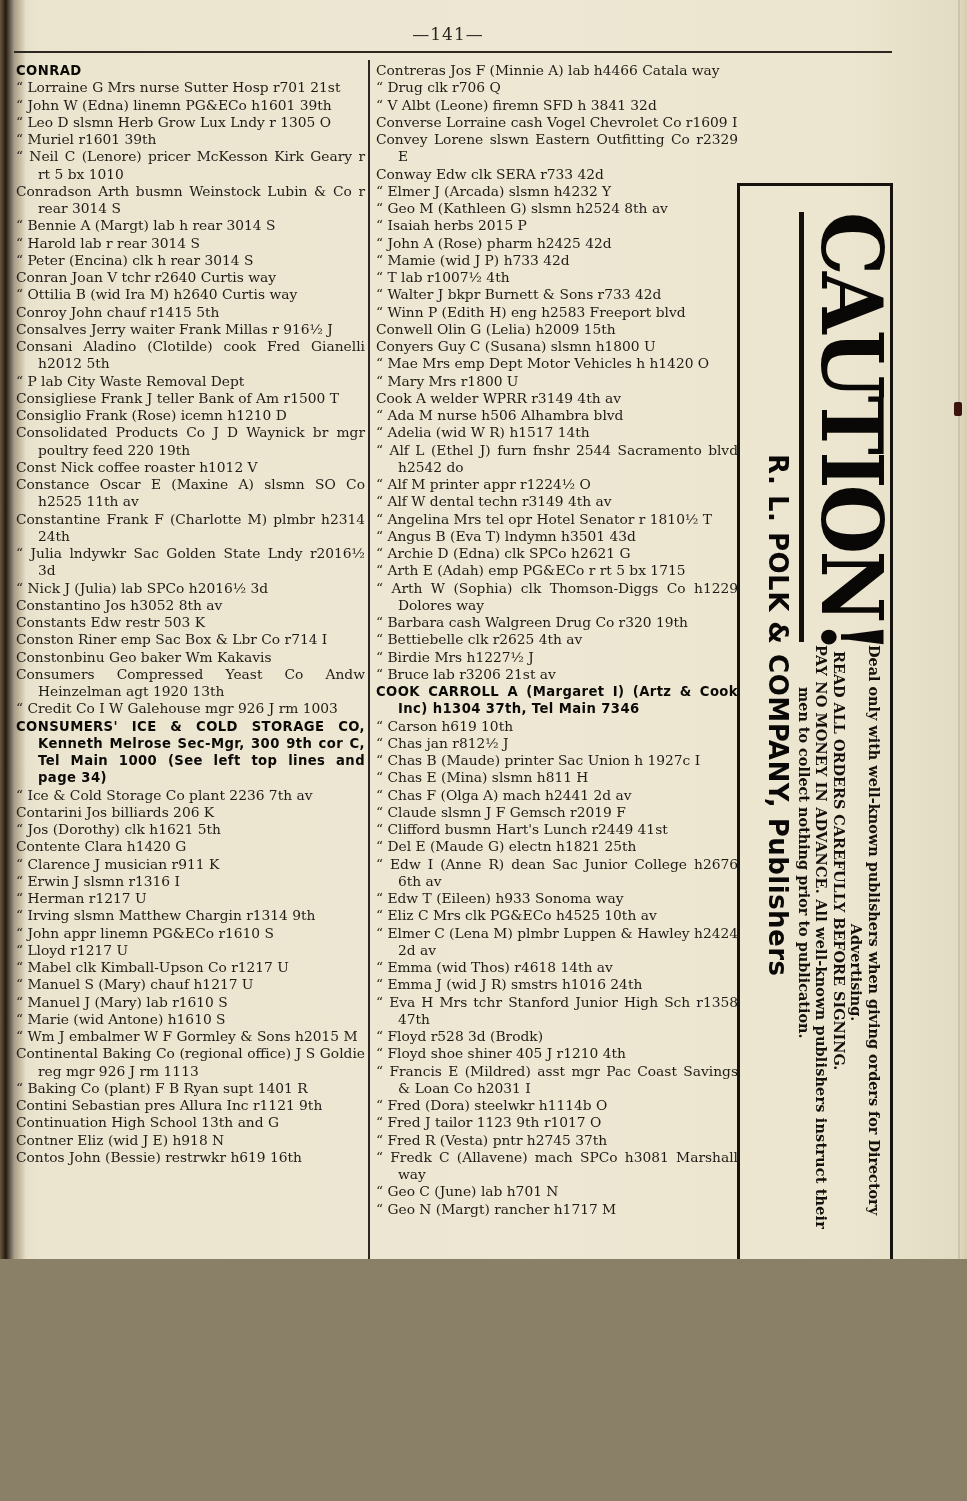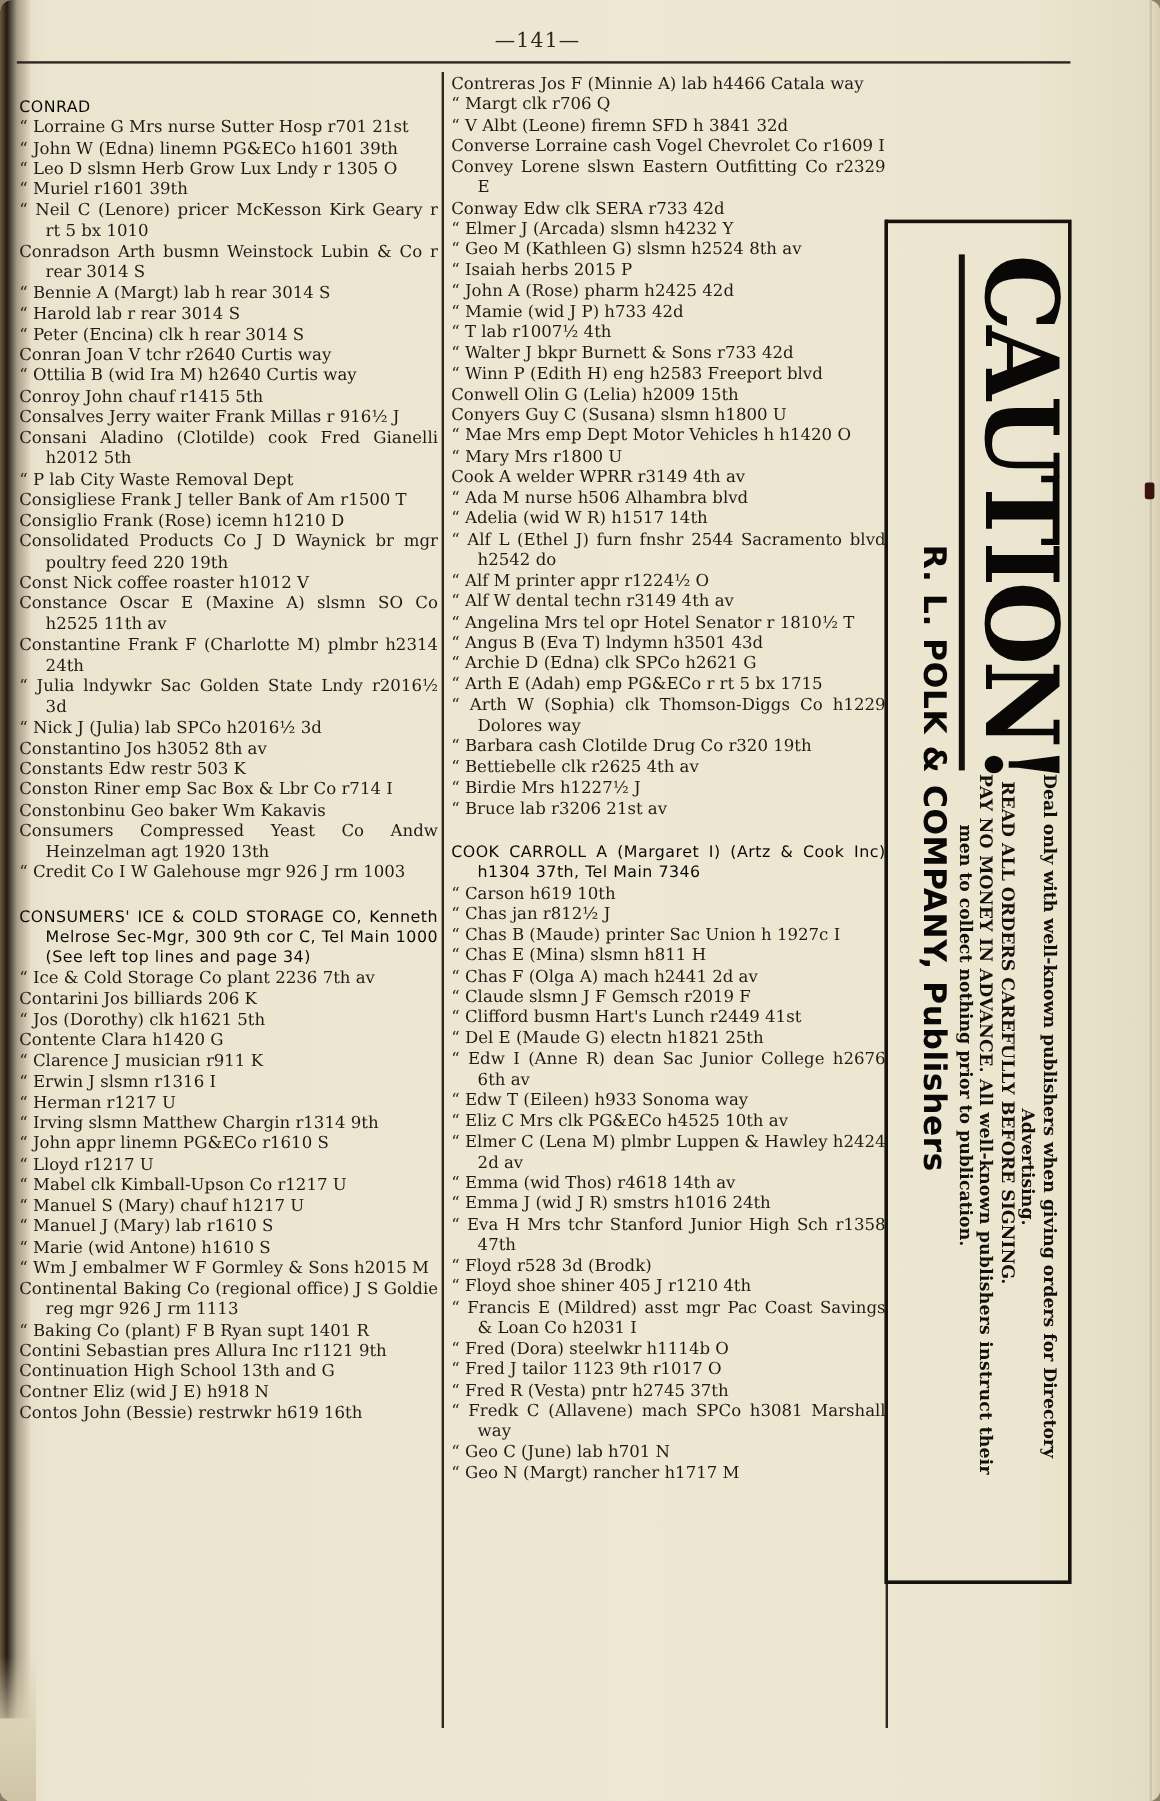--- a/index.html
+++ b/index.html
@@ -1,23 +1,22 @@
 <!DOCTYPE html>
 <html><head>
 <meta charset="utf-8">
 <style>
   html,body{margin:0;padding:0;background:#8a8067;}
   .page{
-    position:relative;width:967px;height:1501px;overflow:hidden;
+    position:relative;width:967px;height:1259px;overflow:hidden;
     background:
       linear-gradient(90deg,#ddd5bf 0%,#ebe5d0 4%,#ede7d3 55%,#ece6d0 88%,#e3dcc4 99%,#d6cdb3 100%),
       #ece6d1;
     font-family:"DejaVu Serif","Liberation Serif",serif;
     color:#211e18;
-    border-radius:10px;
   }
   .binding{
     position:absolute;left:0;top:0;width:26px;height:1432px;
     background:linear-gradient(90deg,#6b5940 0%,#241a10 22%,#33261655 55%,#8d7b5d66 72%,rgba(231,224,202,0) 100%);
   }
   .binding-fade{
     position:absolute;left:0;top:1380px;width:30px;height:121px;
     background:linear-gradient(180deg,rgba(236,230,209,0) 0%,#d9cfb3 60%,#cfc4a6 100%);
   }
   .page-edge{position:absolute;right:7px;top:0;width:2px;height:1501px;background:#cdc4a9;}
@@ -30,21 +29,21 @@
   .col{position:absolute;top:62px;}
   .col1{left:16px;width:349px;}
   .col2{left:376px;width:362px;}
   .entry{
     margin:0;padding-left:22px;text-indent:-22px;
     font-size:13.8px;line-height:17.25px;text-align:justify;
     color:#1f1c16;
   }
   .entry.bold{
     font-family:"DejaVu Sans","Liberation Sans",sans-serif;
-    font-weight:400;font-size:13.2px;letter-spacing:0.4px;color:#0c0a07;margin-top:19px;
+    font-weight:700;font-size:13.2px;letter-spacing:0.4px;color:#0c0a07;
   }
   .divider{position:absolute;width:2px;background:#2c2820;}
   .d1{left:368px;top:60px;height:1380px;}
   .d2{left:738px;top:183px;height:1257px;}
   .ad{
     position:absolute;left:737px;top:183px;width:156px;height:1137px;
     border:3px solid #16130e;background:transparent;box-sizing:border-box;
   }
   .ad-inner{
     position:absolute;left:0;top:0;width:1131px;height:150px;
@@ -137,21 +136,21 @@
       <p class="entry">Continental Baking Co (regional office) J S Goldie reg mgr 926 J rm 1113</p>
       <p class="entry">“ Baking Co (plant) F B Ryan supt 1401 R</p>
       <p class="entry">Contini Sebastian pres Allura Inc r1121 9th</p>
       <p class="entry">Continuation High School 13th and G</p>
       <p class="entry">Contner Eliz (wid J E) h918 N</p>
       <p class="entry">Contos John (Bessie) restrwkr h619 16th</p>
     </div>
   <div class="divider d1"></div>
   <div class="col col2" id="col2">
       <p class="entry">Contreras Jos F (Minnie A) lab h4466 Catala way</p>
-      <p class="entry">“ Margt clk r706 Q</p>
+      <p class="entry">“ Drug clk r706 Q</p>
       <p class="entry">“ V Albt (Leone) firemn SFD h 3841 32d</p>
       <p class="entry">Converse Lorraine cash Vogel Chevrolet Co r1609 I</p>
       <p class="entry">Convey Lorene slswn Eastern Outfitting Co r2329 E</p>
       <p class="entry">Conway Edw clk SERA r733 42d</p>
       <p class="entry">“ Elmer J (Arcada) slsmn h4232 Y</p>
       <p class="entry">“ Geo M (Kathleen G) slsmn h2524 8th av</p>
       <p class="entry">“ Isaiah herbs 2015 P</p>
       <p class="entry">“ John A (Rose) pharm h2425 42d</p>
       <p class="entry">“ Mamie (wid J P) h733 42d</p>
       <p class="entry">“ T lab r1007½ 4th</p>
@@ -165,21 +164,21 @@
       <p class="entry">“ Ada M nurse h506 Alhambra blvd</p>
       <p class="entry">“ Adelia (wid W R) h1517 14th</p>
       <p class="entry">“ Alf L (Ethel J) furn fnshr 2544 Sacramento blvd h2542 do</p>
       <p class="entry">“ Alf M printer appr r1224½ O</p>
       <p class="entry">“ Alf W dental techn r3149 4th av</p>
       <p class="entry">“ Angelina Mrs tel opr Hotel Senator r 1810½ T</p>
       <p class="entry">“ Angus B (Eva T) lndymn h3501 43d</p>
       <p class="entry">“ Archie D (Edna) clk SPCo h2621 G</p>
       <p class="entry">“ Arth E (Adah) emp PG&amp;ECo r rt 5 bx 1715</p>
       <p class="entry">“ Arth W (Sophia) clk Thomson-Diggs Co h1229 Dolores way</p>
-      <p class="entry">“ Barbara cash Clotilde Drug Co r320 19th</p>
+      <p class="entry">“ Barbara cash Walgreen Drug Co r320 19th</p>
       <p class="entry">“ Bettiebelle clk r2625 4th av</p>
       <p class="entry">“ Birdie Mrs h1227½ J</p>
       <p class="entry">“ Bruce lab r3206 21st av</p>
       <p class="entry bold">COOK CARROLL A (Margaret I) (Artz &amp; Cook Inc) h1304 37th, Tel Main 7346</p>
       <p class="entry">“ Carson h619 10th</p>
       <p class="entry">“ Chas jan r812½ J</p>
       <p class="entry">“ Chas B (Maude) printer Sac Union h 1927c I</p>
       <p class="entry">“ Chas E (Mina) slsmn h811 H</p>
       <p class="entry">“ Chas F (Olga A) mach h2441 2d av</p>
       <p class="entry">“ Claude slsmn J F Gemsch r2019 F</p>

